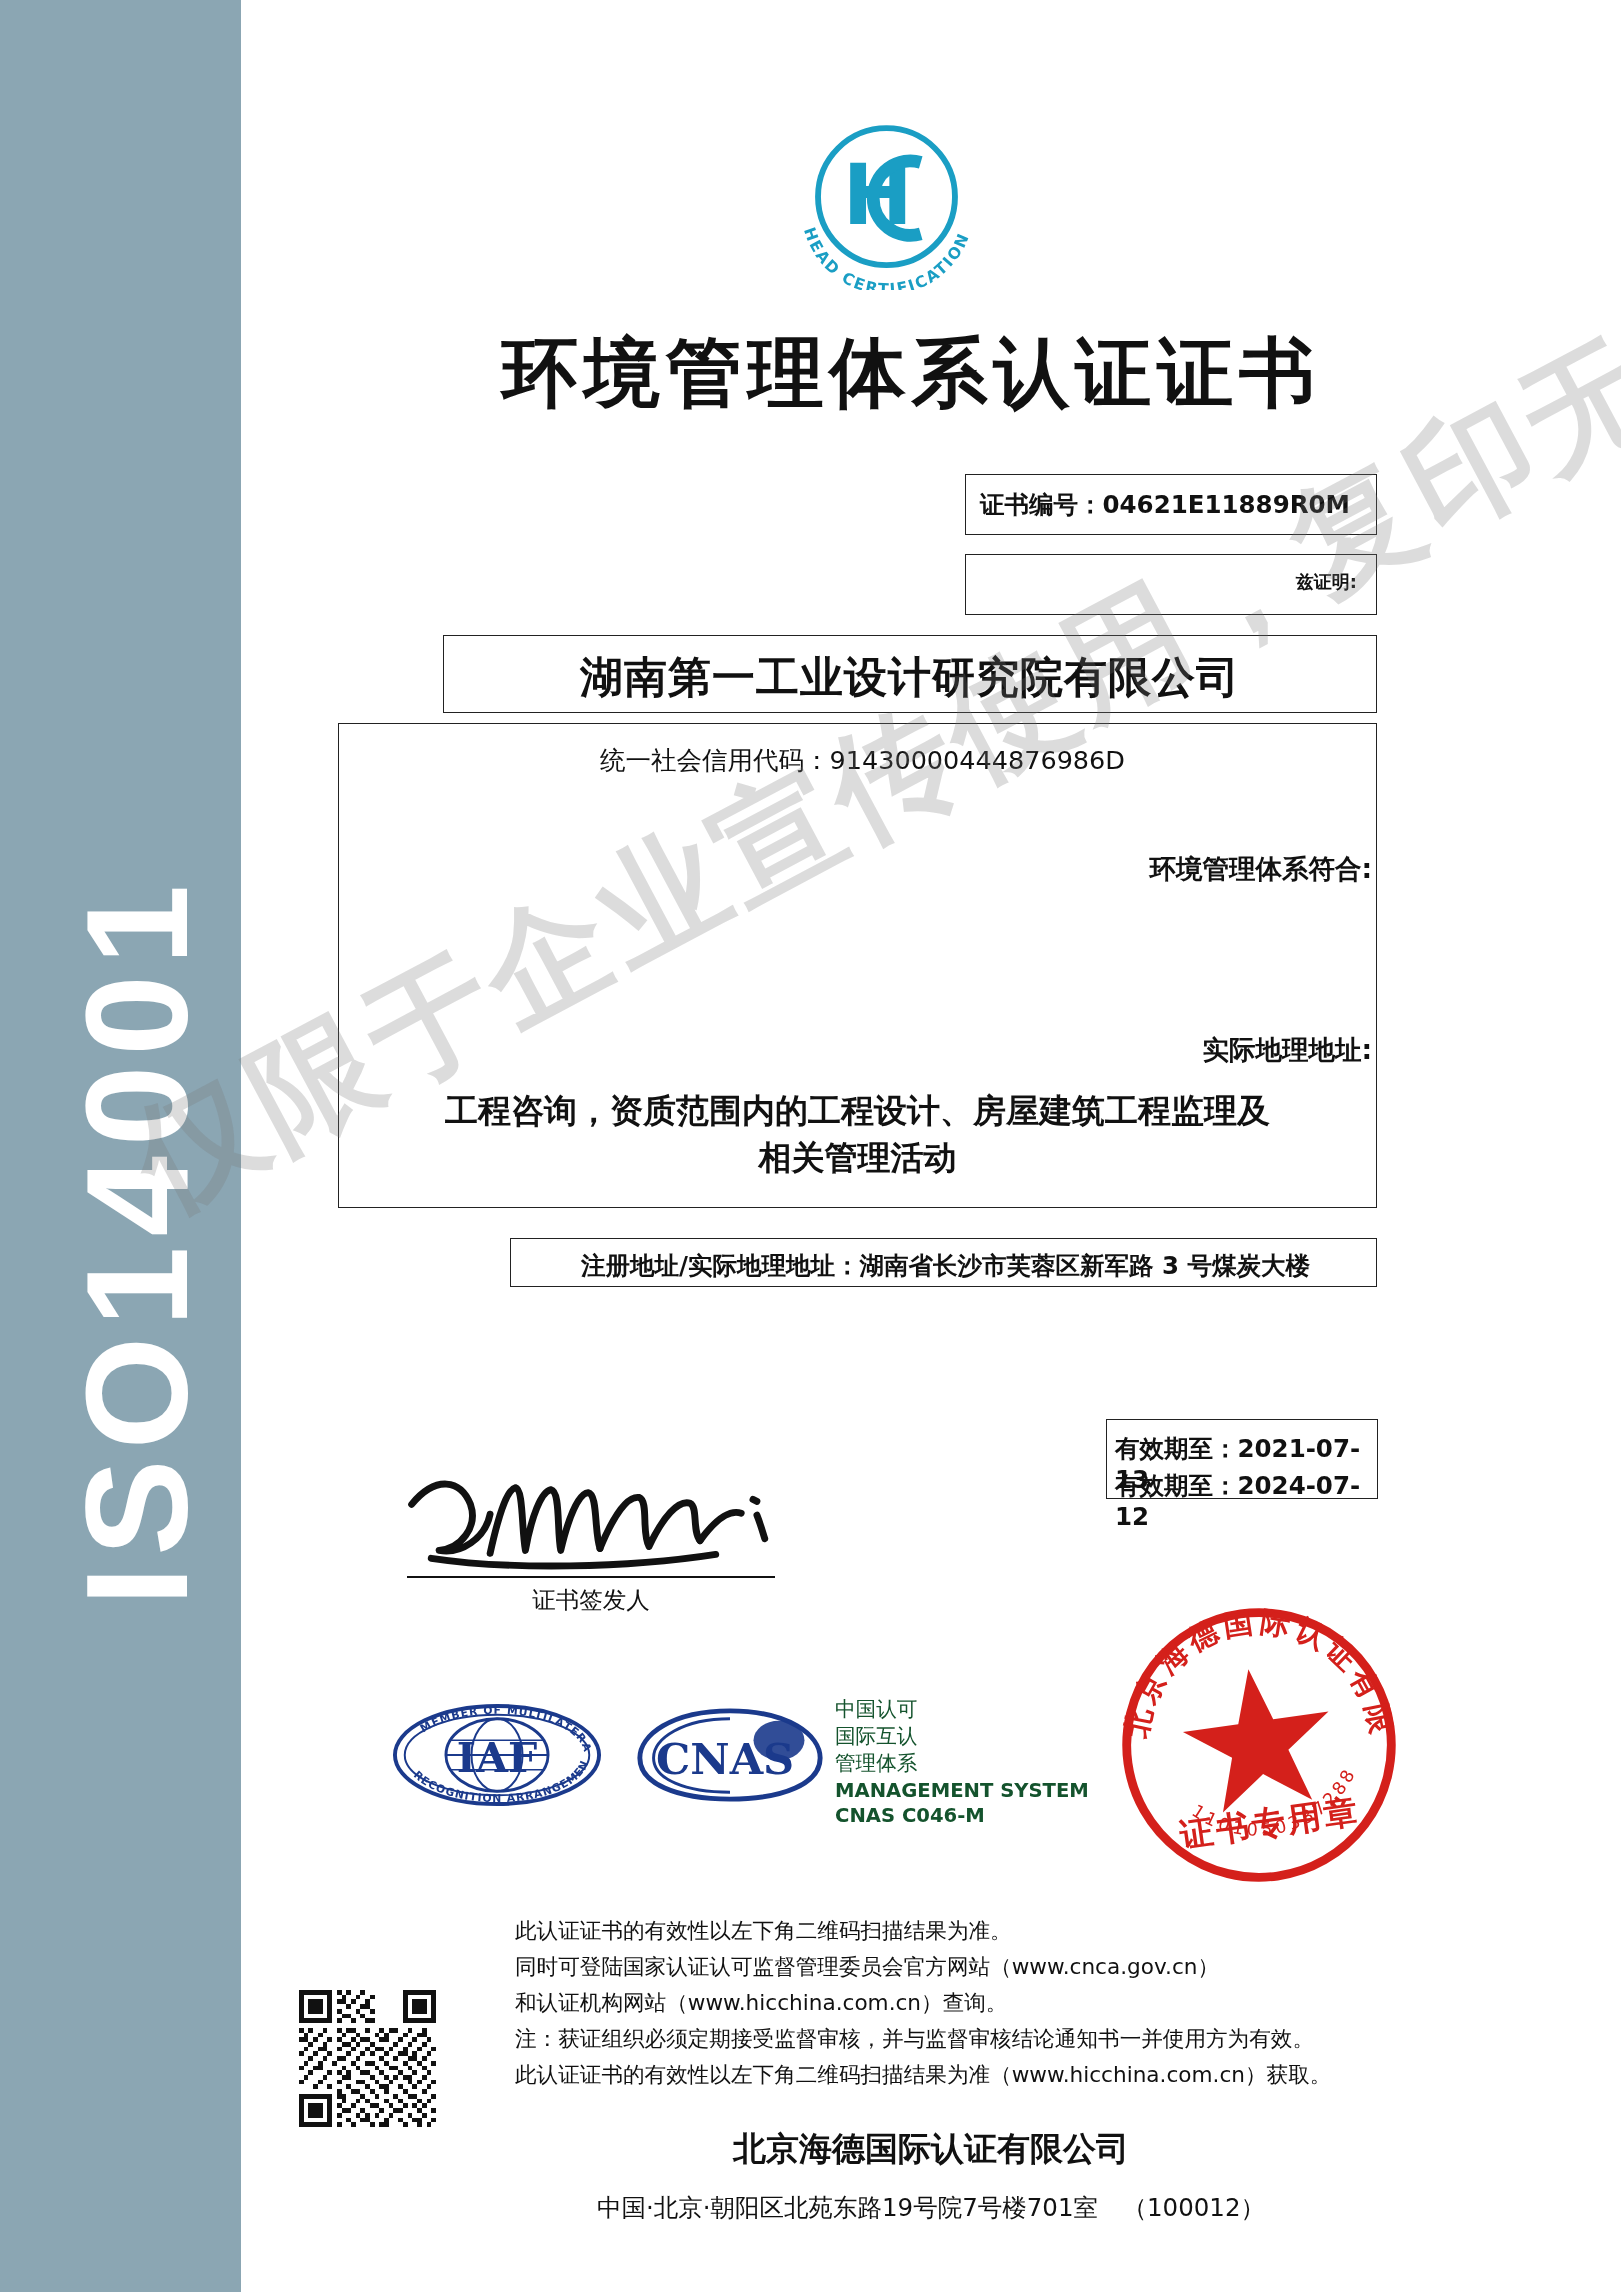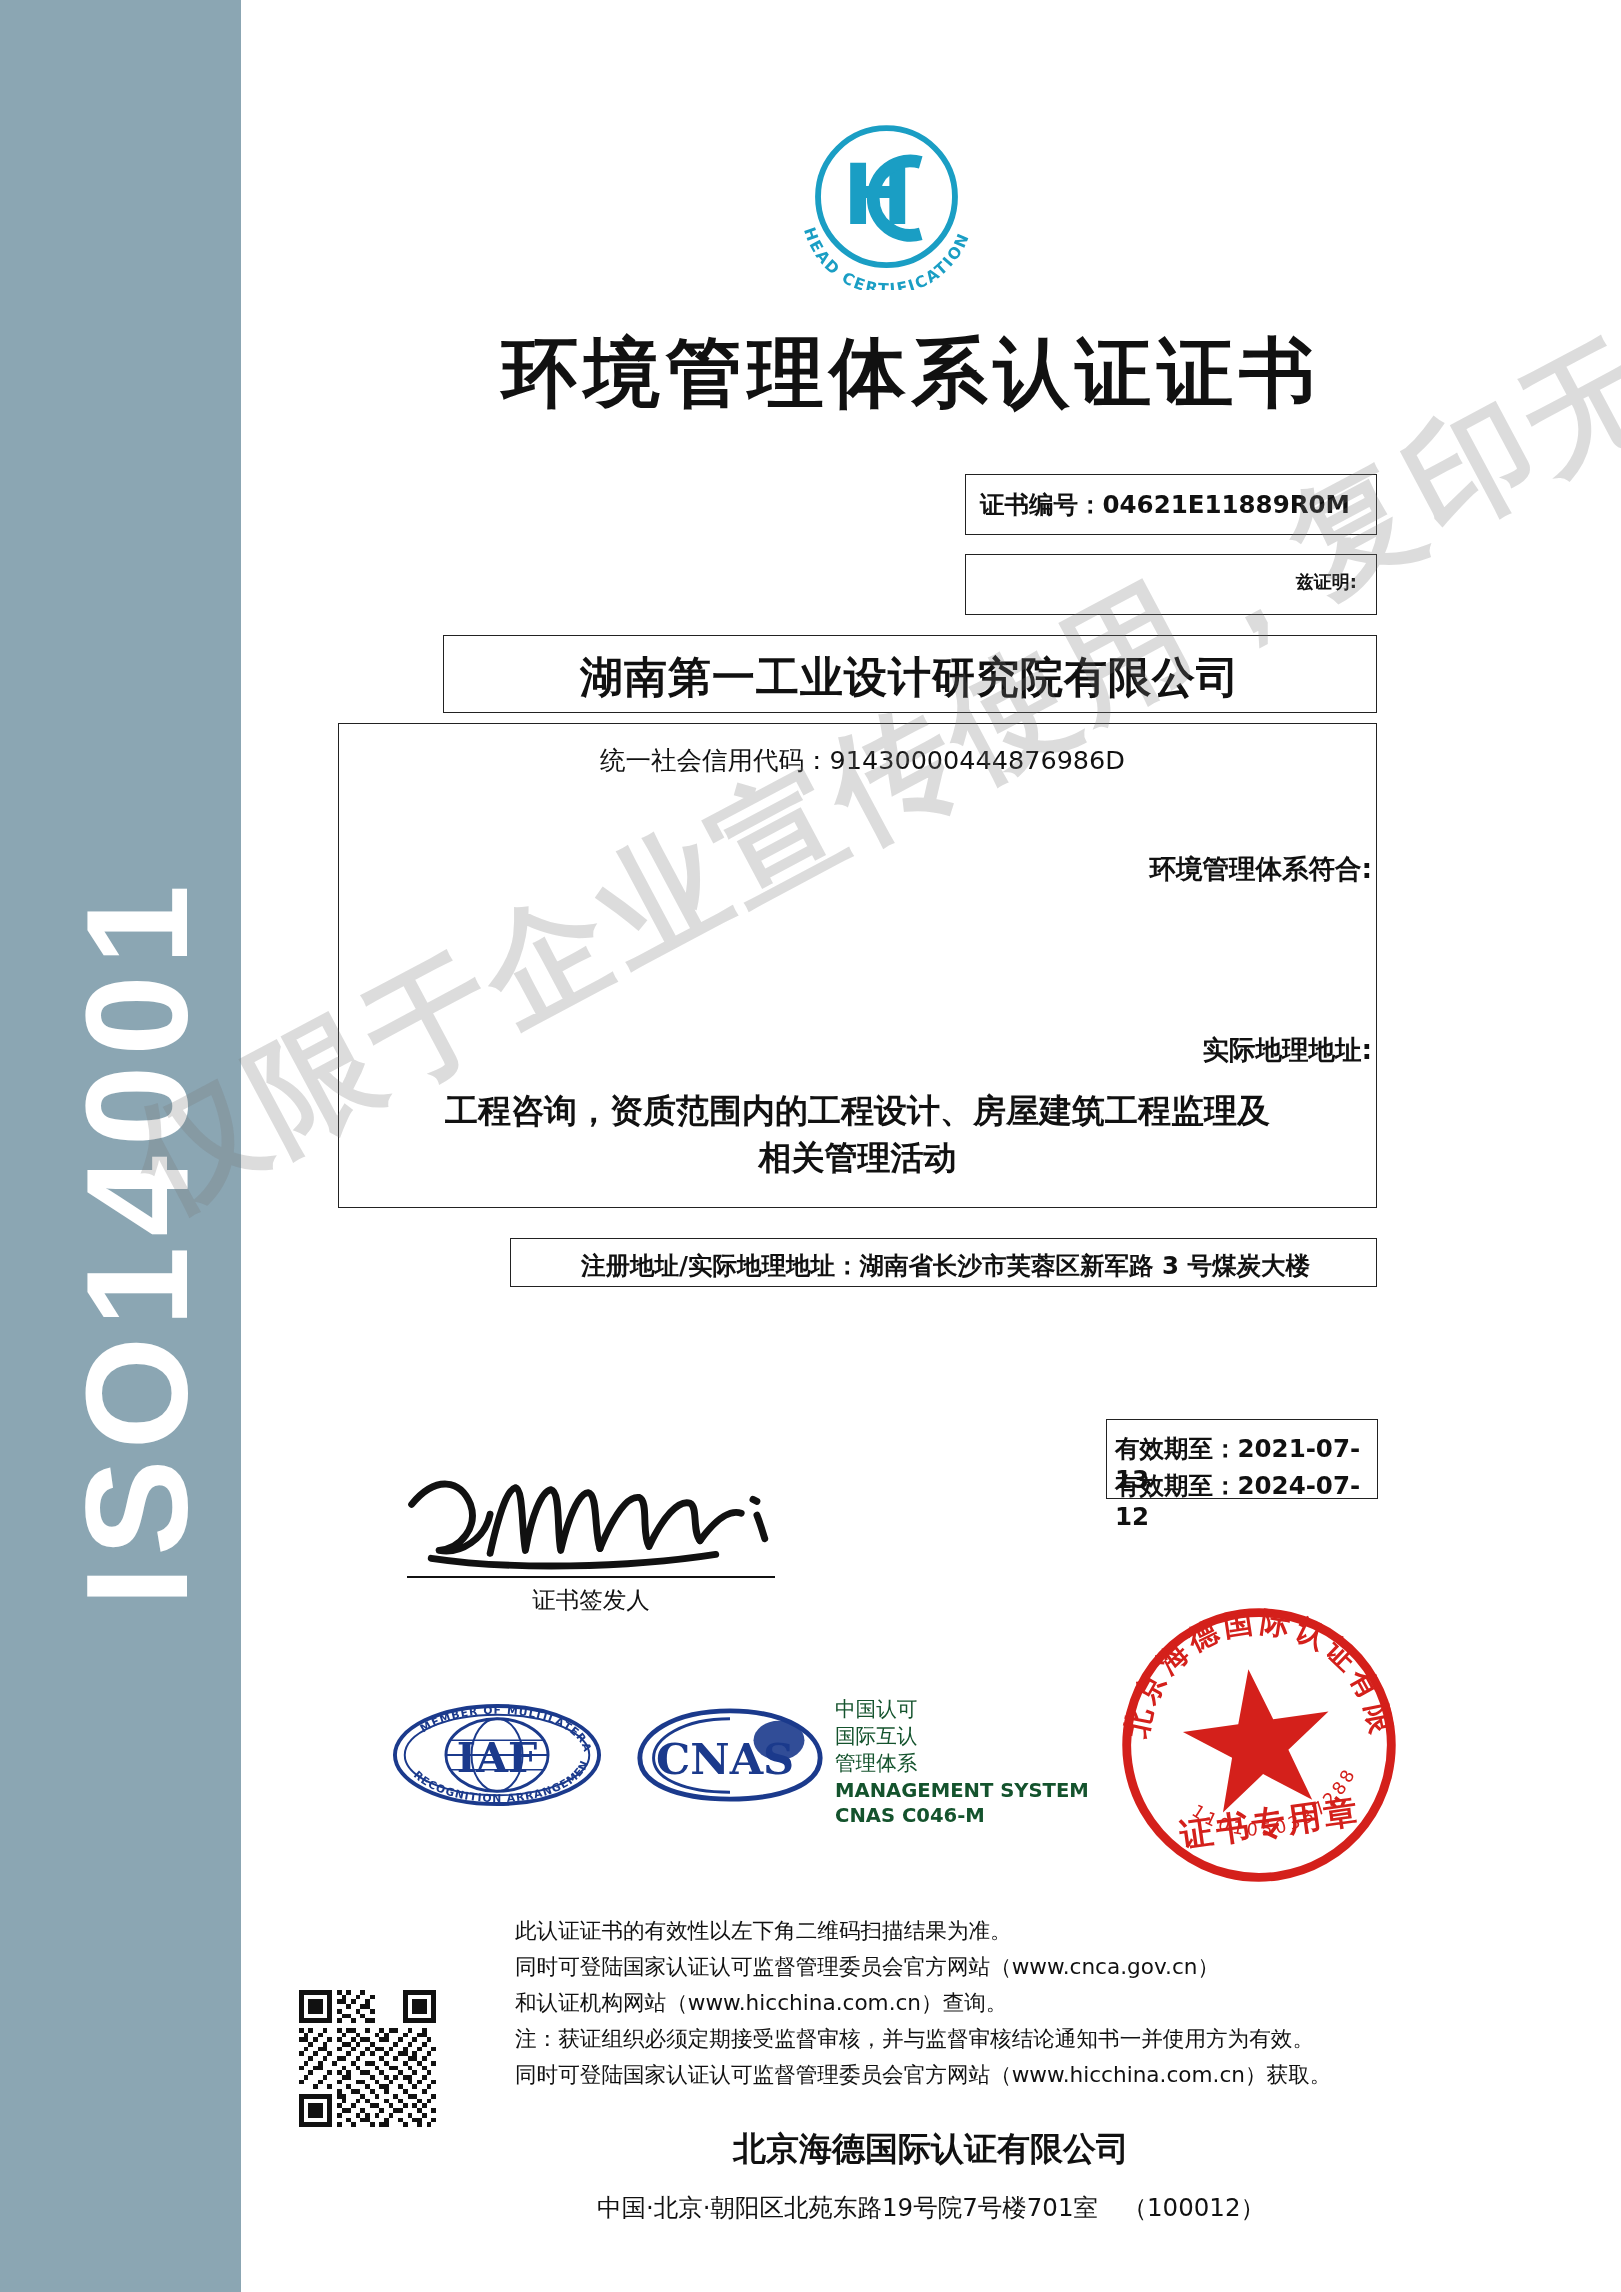--- a/index.html
+++ b/index.html
@@ -580,21 +580,21 @@
           <rect x="27" y="28" width="1" height="1"></rect>
       </g>
     </svg>
   </div>
 
   <div class="notes">
     <div>此认证证书的有效性以左下角二维码扫描结果为准。</div>
     <div>同时可登陆国家认证认可监督管理委员会官方网站（www.cnca.gov.cn）</div>
     <div>和认证机构网站（www.hicchina.com.cn）查询。</div>
     <div>注：获证组织必须定期接受监督审核，并与监督审核结论通知书一并使用方为有效。</div>
-    <div>同时可登陆国家认证认可监督管理委员会官方网站（www.hicchina.com.cn）获取。</div>
+    <div>此认证证书的有效性以左下角二维码扫描结果为准（www.hicchina.com.cn）获取。</div>
   </div>
 
   <div class="issuer">北京海德国际认证有限公司</div>
   <div class="issuer-addr">中国·北京·朝阳区北苑东路19号院7号楼701室　（100012）</div>
 
   <div class="watermark">仅限于企业宣传使用，复印无效</div>
 
 </div>
 
 

